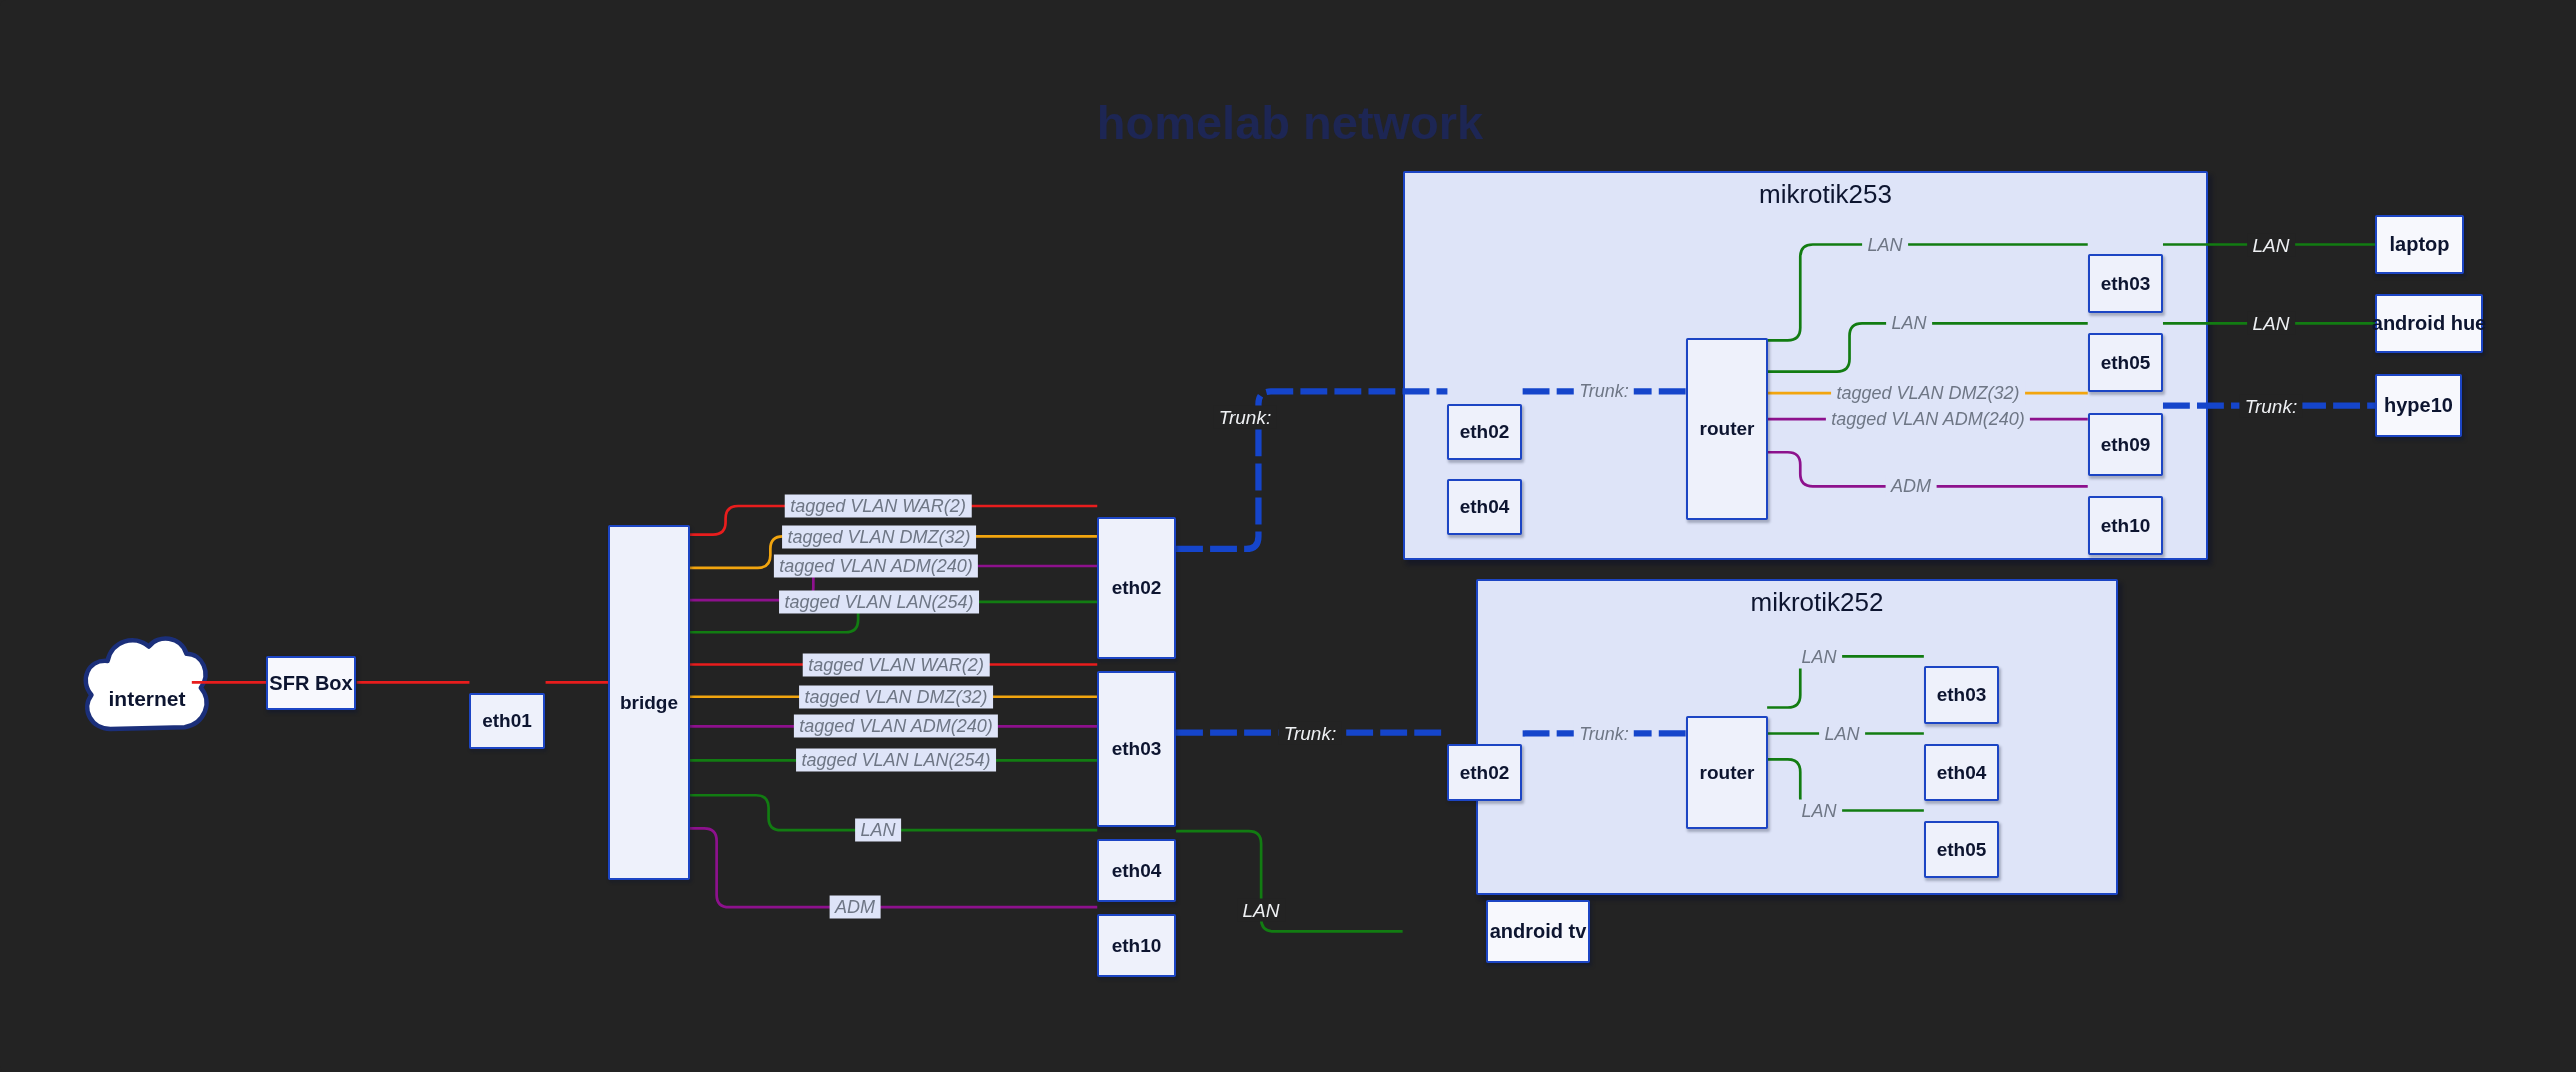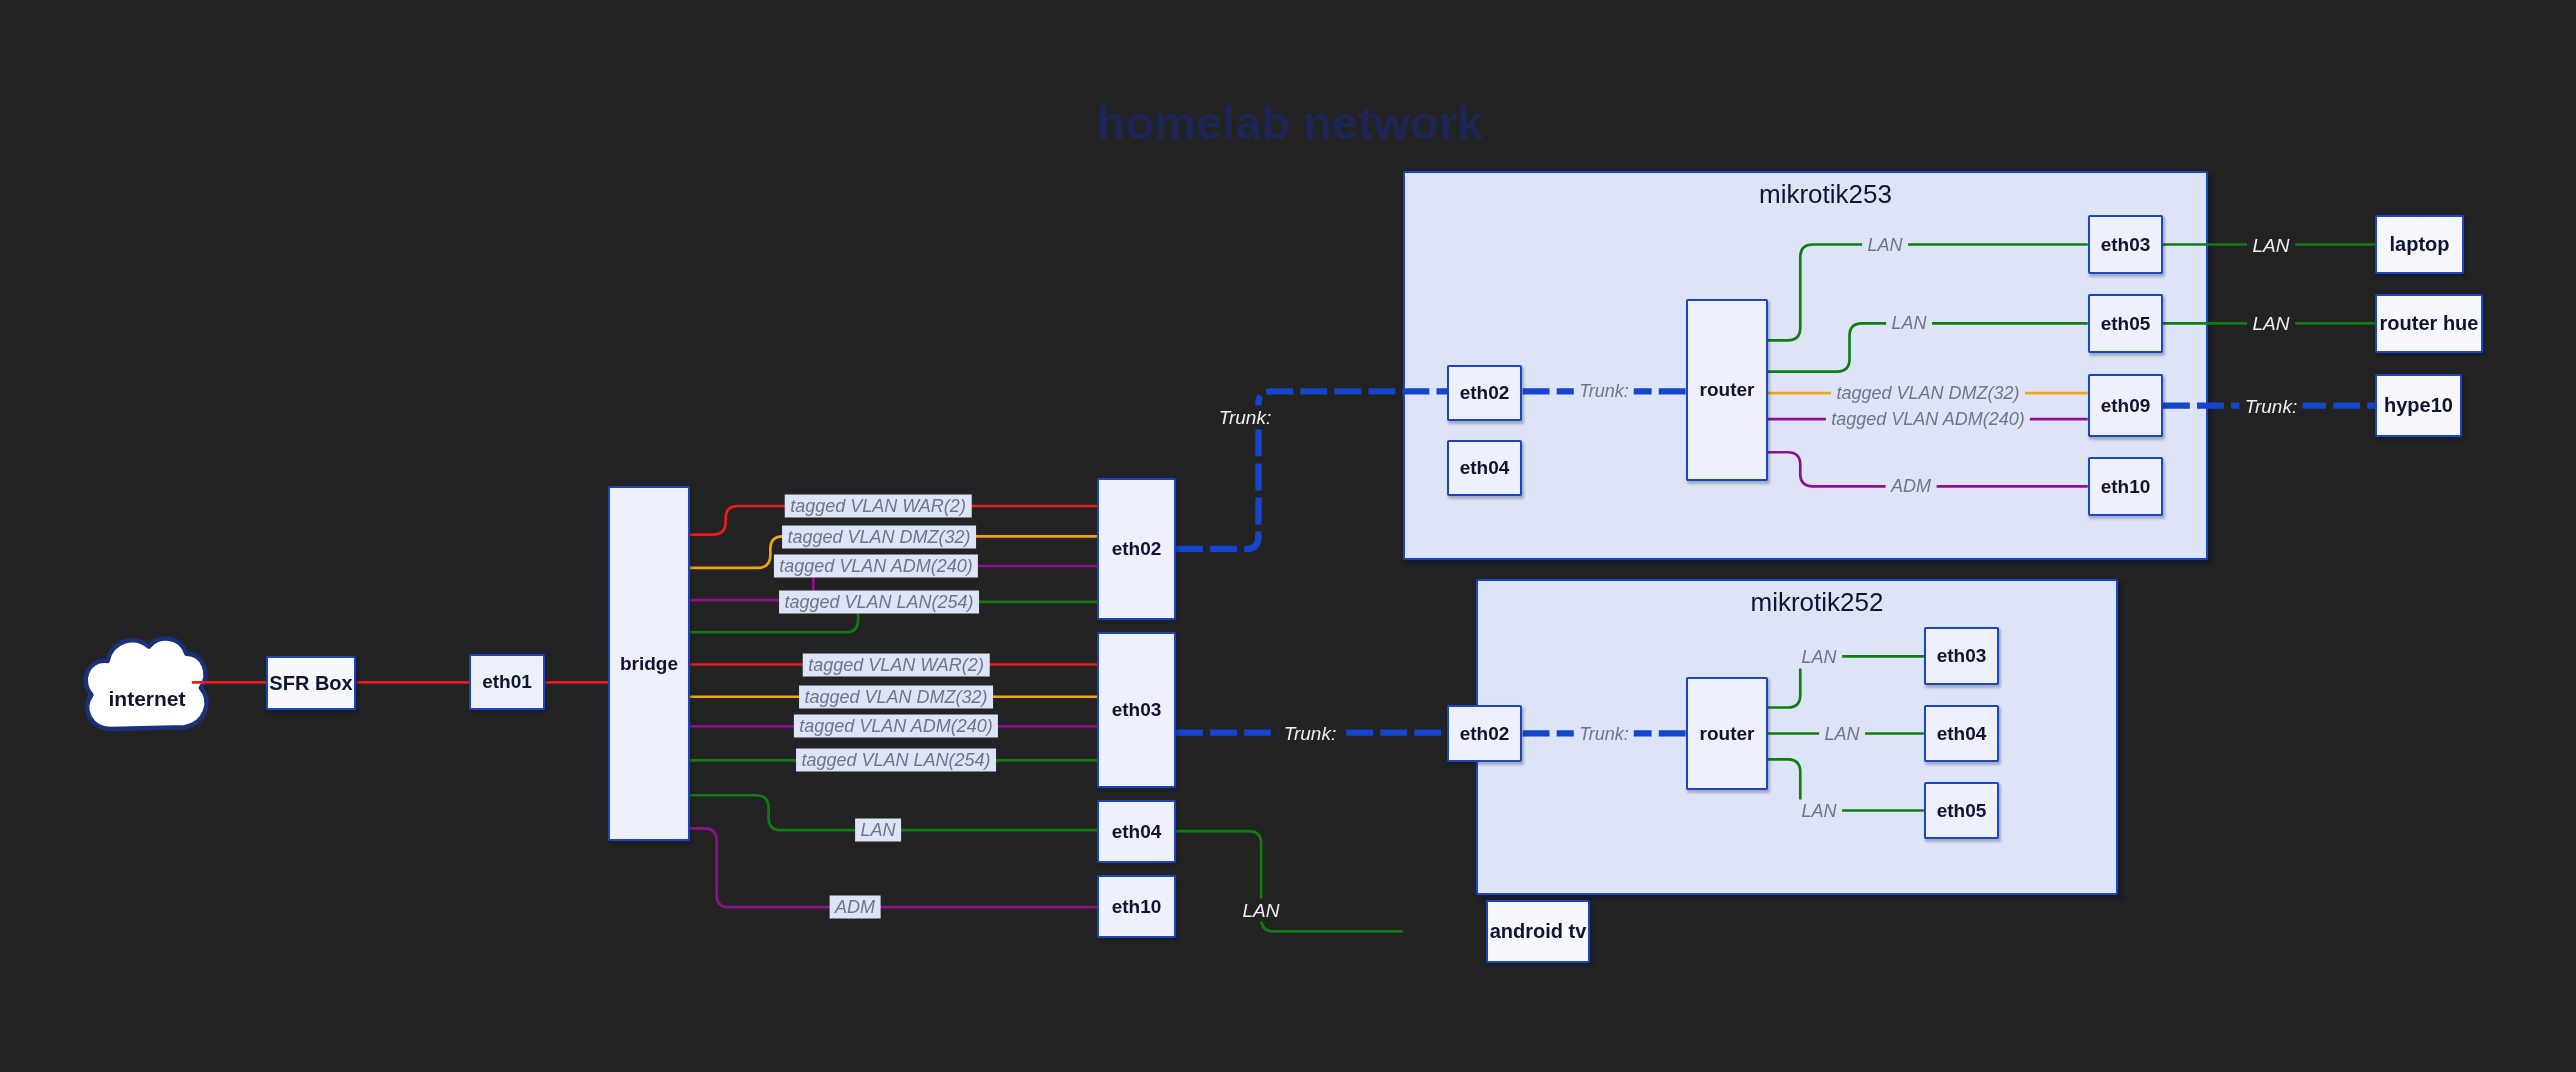--- a/index.html
+++ b/index.html
@@ -16,21 +16,21 @@
     box-shadow:3.6px 4.5px 4.5px rgba(8,14,40,.45);z-index:1;box-sizing:border-box;
   }
   .container-title{
     position:absolute;left:0;right:0;top:6.3px;text-align:center;
     font-size:26px;font-weight:500;color:#0d1530;z-index:2;padding-left:40px;
   }
   .port{
     position:absolute;display:flex;align-items:center;justify-content:center;
     background:#eef1fb;border:2.7px solid #1c45c4;border-radius:1.8px;box-sizing:border-box;
     font-size:19px;font-weight:bold;color:#0d1530;z-index:3;
-    box-shadow:1.8px 2.7px 2.7px rgba(13,21,48,.28);white-space:nowrap;
+    box-shadow:1.8px 2.7px 2.7px rgba(13,21,48,.28);white-space:nowrap;margin-top:39px;
   }
   .node{
     position:absolute;display:flex;align-items:center;justify-content:center;
     background:#f7f8fd;border:2.7px solid #1c45c4;border-radius:1.8px;box-sizing:border-box;
     font-size:20px;font-weight:bold;color:#0d1530;z-index:3;
     box-shadow:1.8px 2.7px 3.6px rgba(13,21,48,.5);white-space:nowrap;
   }
   #edges{position:absolute;left:0;top:0;z-index:2;}
   .e{fill:none;stroke-width:3px;stroke-linejoin:round;}
   .red{stroke:#e81d1d;}
@@ -101,21 +101,21 @@
     <path class="e green" d="M1973,790 H1996 Q2010,790 2010,776 V747 Q2010,733 2024,733 H2148"></path>
     <path class="e green" d="M1973,819 H2148"></path>
     <path class="e green" d="M1973,848 H1996 Q2010,848 2010,862 V891 Q2010,905 2024,905 H2148"></path>
 
     <path class="e green" d="M1313,928 H1394 Q1408,928 1408,942 V1026 Q1408,1040 1422,1040 H1566"></path>
   </svg>
 
   <div class="cloud-label" style="left:147px;top:699px">internet</div>
   <div class="node" style="left:266px;top:656px;width:90px;height:54px">SFR Box</div>
   <div class="node" style="left:2375px;top:215px;width:89px;height:59px">laptop</div>
-  <div class="node" style="left:2375px;top:294px;width:108px;height:59px">router hue</div>
+  <div class="node" style="left:2375px;top:294px;width:108px;height:59px">android hue</div>
   <div class="node" style="left:2375px;top:374px;width:87px;height:63px">hype10</div>
   <div class="node" style="left:1486px;top:900px;width:104px;height:63px">android tv</div>
 
   <div class="port" style="left:469px;top:654px;width:76px;height:56px">eth01</div>
   <div class="port" style="left:608px;top:486px;width:82px;height:355px">bridge</div>
   <div class="port" style="left:1097px;top:478px;width:79px;height:142px">eth02</div>
   <div class="port" style="left:1097px;top:632px;width:79px;height:156px">eth03</div>
   <div class="port" style="left:1097px;top:800px;width:79px;height:63px">eth04</div>
   <div class="port" style="left:1097px;top:875px;width:79px;height:63px">eth10</div>
 

